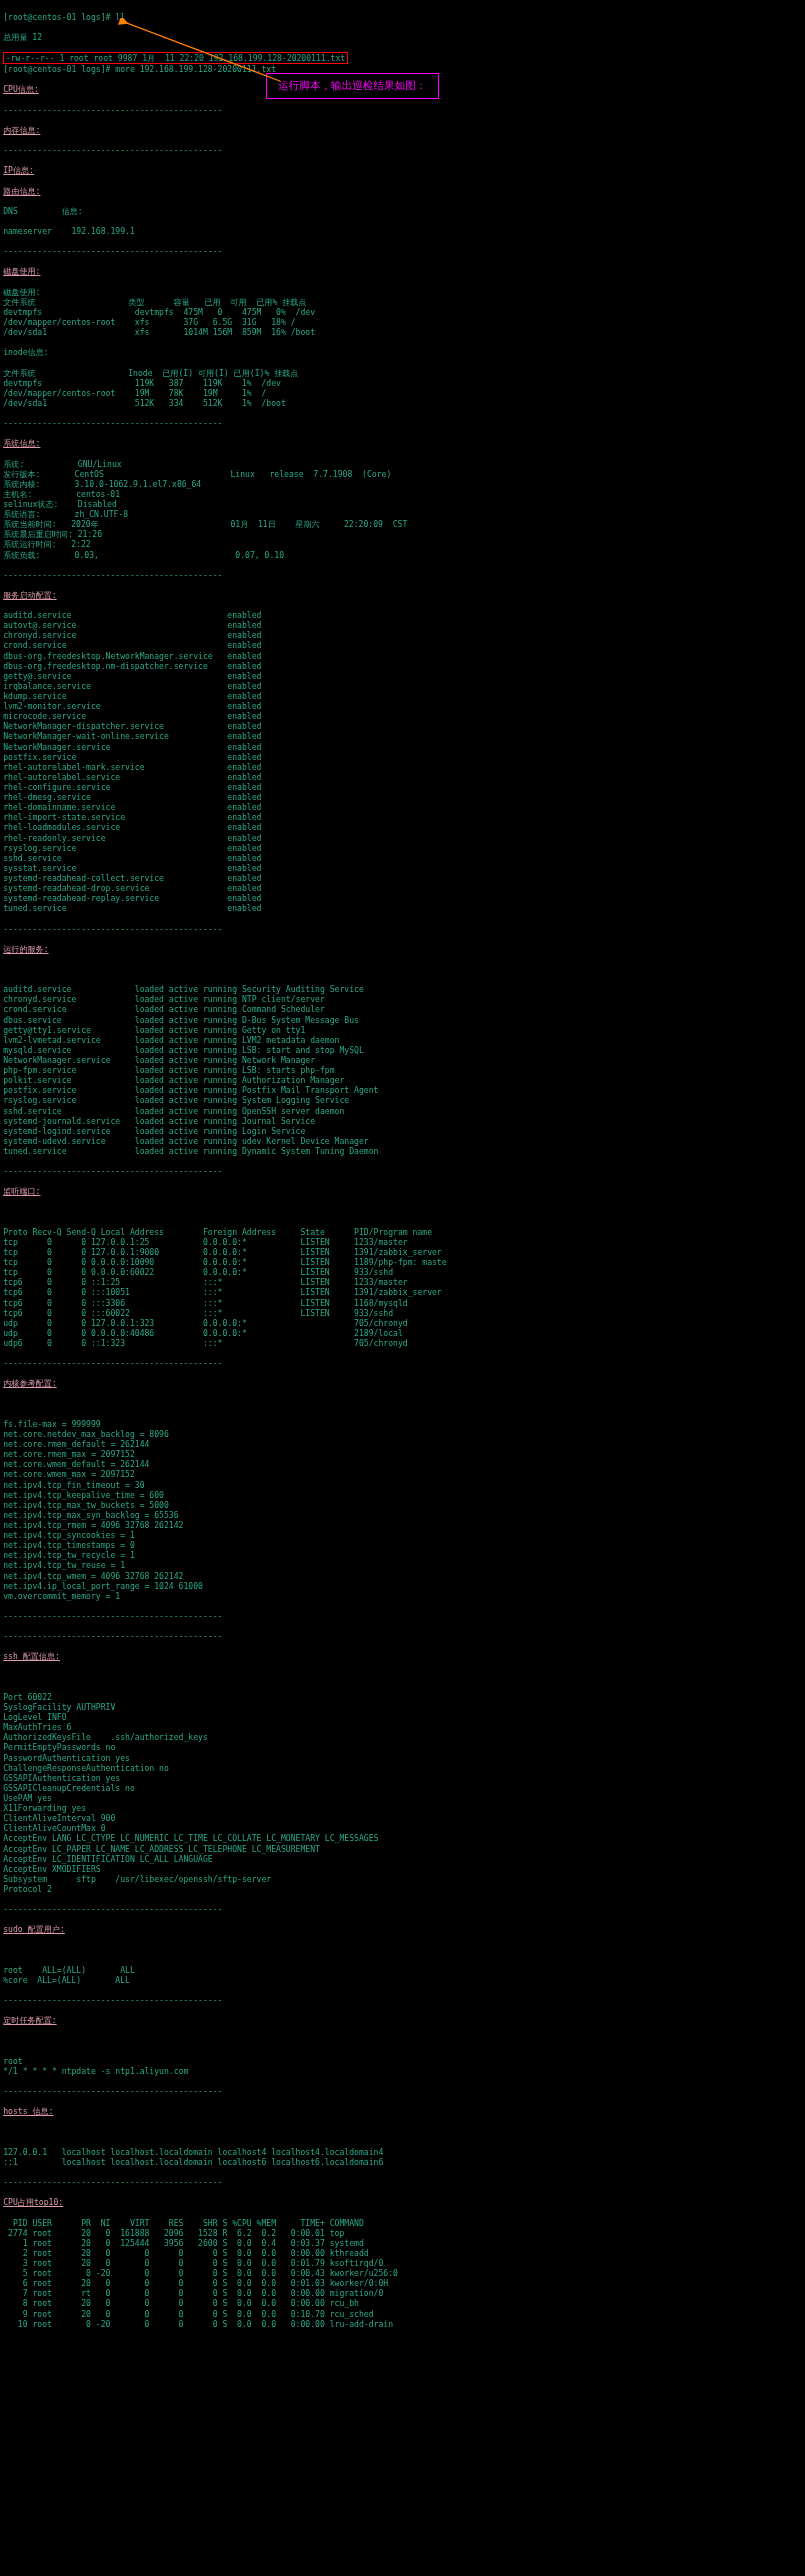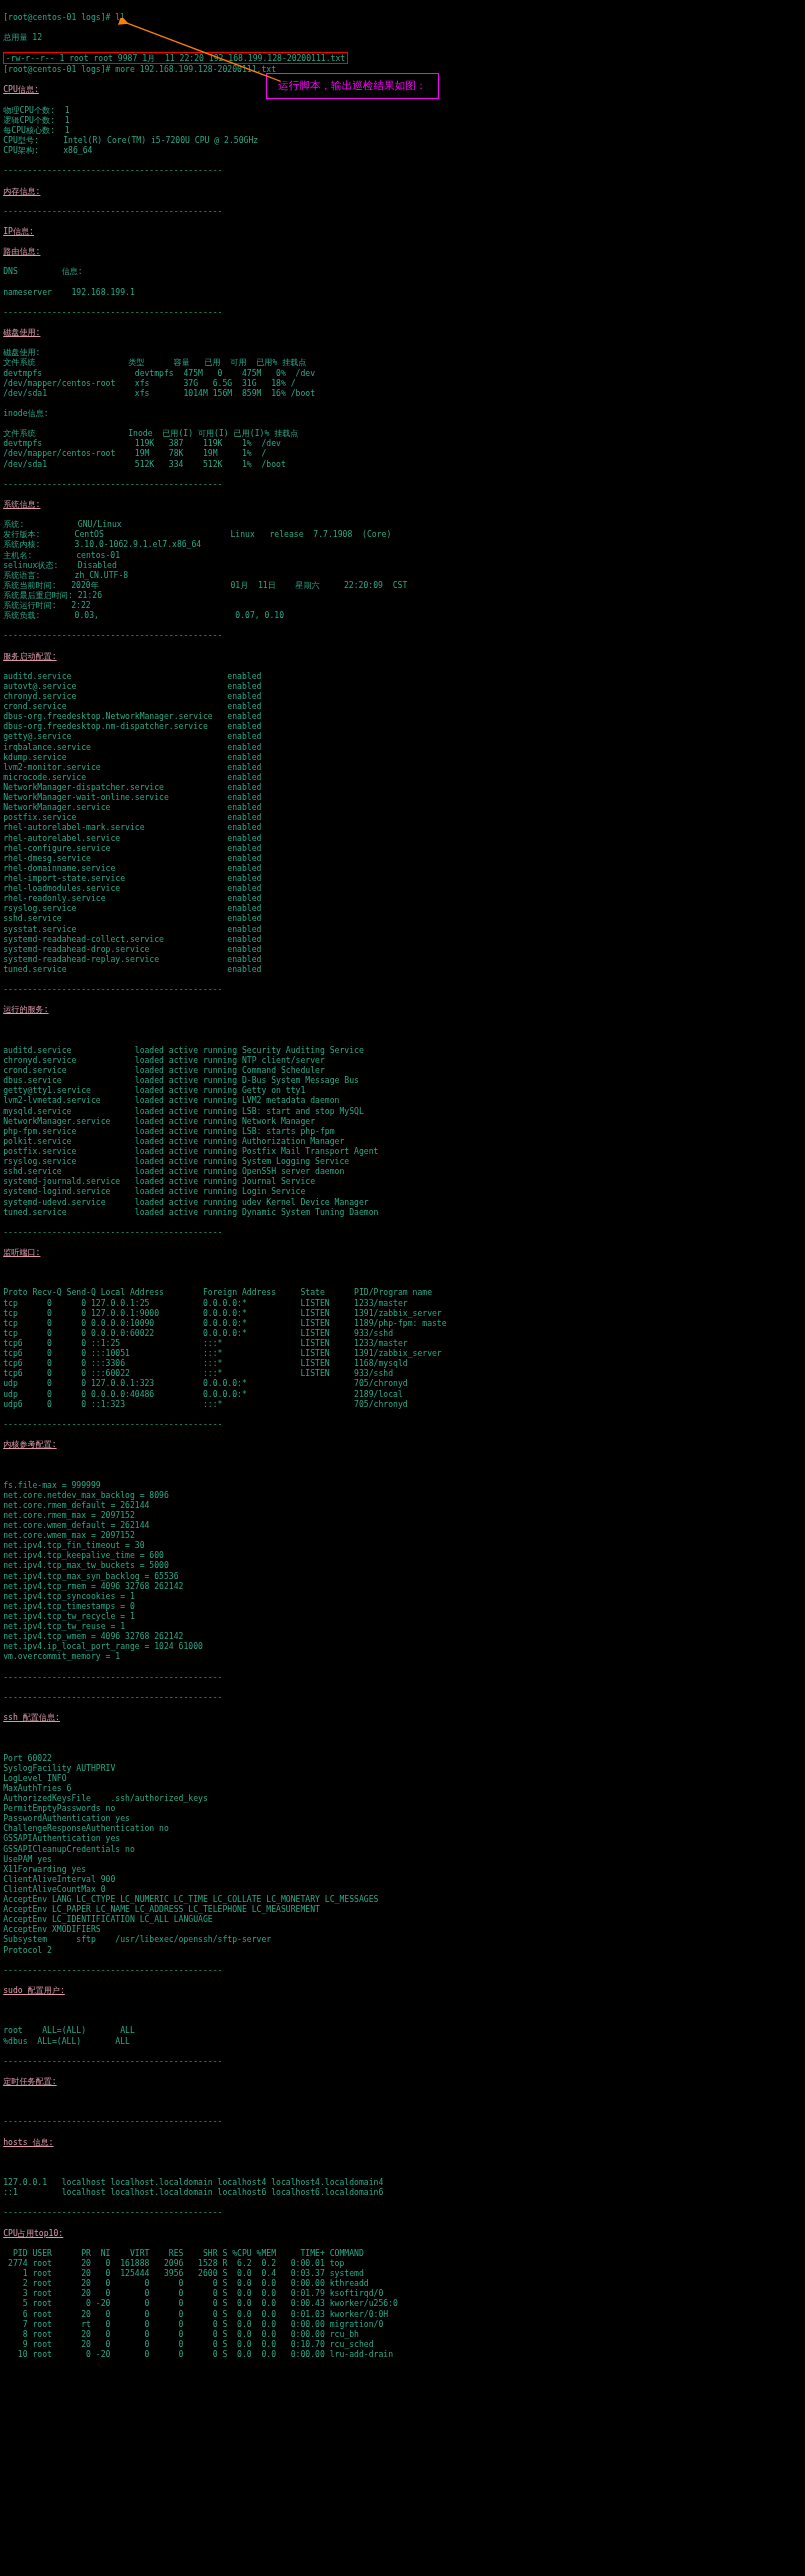--- a/index.html
+++ b/index.html
@@ -60,21 +60,20 @@
   </defs>
   <line x1="200" y1="78" x2="10" y2="6" stroke="#ff7f00" stroke-width="1.5" marker-end="url(#ah)"></line>
 </svg>
 
 <div class="terminal">
 <pre>[root@centos-01 logs]# ll</pre>
 <pre>总用量 12</pre>
 <span class="highlight-line">-rw-r--r-- 1 root root 9987 1月  11 22:20 192.168.199.128-20200111.txt</span>
 <pre>[root@centos-01 logs]# more 192.168.199.128-20200111.txt</pre>
 <pre class="section-header">CPU信息:</pre>
-<div id="cpu-block"><pre>物理CPU个数:  1</pre><pre>逻辑CPU个数:  1</pre><pre>每CPU核心数:  1</pre><pre>CPU型号:     Intel(R) Core(TM) i5-7200U CPU @ 2.50GHz</pre><pre>CPU架构:     x86_64</pre></div>
 <pre class="dash-line">---------------------------------------------</pre>
 <pre class="section-header">内存信息:</pre>
 <pre class="dash-line">---------------------------------------------</pre>
 <pre class="section-header">IP信息:</pre>
 <pre class="section-header">路由信息:</pre>
 <pre>DNS         信息:</pre>
 <pre>nameserver    192.168.199.1</pre>
 <pre class="dash-line">---------------------------------------------</pre>
 <pre class="section-header">磁盘使用:</pre>
 <div id="disk-block"><pre>磁盘使用:</pre><pre>文件系统                   类型      容量   已用  可用  已用% 挂载点</pre><pre>devtmpfs                   devtmpfs  475M   0    475M   0%  /dev</pre><pre>/dev/mapper/centos-root    xfs       37G   6.5G  31G   18% /</pre><pre>/dev/sda1                  xfs       1014M 156M  859M  16% /boot</pre></div>
@@ -99,24 +98,25 @@
 <pre> </pre>
 <div id="kernel-block"><pre>fs.file-max = 999999</pre><pre>net.core.netdev_max_backlog = 8096</pre><pre>net.core.rmem_default = 262144</pre><pre>net.core.rmem_max = 2097152</pre><pre>net.core.wmem_default = 262144</pre><pre>net.core.wmem_max = 2097152</pre><pre>net.ipv4.tcp_fin_timeout = 30</pre><pre>net.ipv4.tcp_keepalive_time = 600</pre><pre>net.ipv4.tcp_max_tw_buckets = 5000</pre><pre>net.ipv4.tcp_max_syn_backlog = 65536</pre><pre>net.ipv4.tcp_rmem = 4096 32768 262142</pre><pre>net.ipv4.tcp_syncookies = 1</pre><pre>net.ipv4.tcp_timestamps = 0</pre><pre>net.ipv4.tcp_tw_recycle = 1</pre><pre>net.ipv4.tcp_tw_reuse = 1</pre><pre>net.ipv4.tcp_wmem = 4096 32768 262142</pre><pre>net.ipv4.ip_local_port_range = 1024 61000</pre><pre>vm.overcommit_memory = 1</pre></div>
 <pre class="dash-line">---------------------------------------------</pre>
 <pre class="dash-line">---------------------------------------------</pre>
 <pre class="section-header">ssh 配置信息:</pre>
 <pre> </pre>
 <div id="ssh-block"><pre>Port 60022</pre><pre>SyslogFacility AUTHPRIV</pre><pre>LogLevel INFO</pre><pre>MaxAuthTries 6</pre><pre>AuthorizedKeysFile    .ssh/authorized_keys</pre><pre>PermitEmptyPasswords no</pre><pre>PasswordAuthentication yes</pre><pre>ChallengeResponseAuthentication no</pre><pre>GSSAPIAuthentication yes</pre><pre>GSSAPICleanupCredentials no</pre><pre>UsePAM yes</pre><pre>X11Forwarding yes</pre><pre>ClientAliveInterval 900</pre><pre>ClientAliveCountMax 0</pre><pre>AcceptEnv LANG LC_CTYPE LC_NUMERIC LC_TIME LC_COLLATE LC_MONETARY LC_MESSAGES</pre><pre>AcceptEnv LC_PAPER LC_NAME LC_ADDRESS LC_TELEPHONE LC_MEASUREMENT</pre><pre>AcceptEnv LC_IDENTIFICATION LC_ALL LANGUAGE</pre><pre>AcceptEnv XMODIFIERS</pre><pre>Subsystem      sftp    /usr/libexec/openssh/sftp-server</pre><pre>Protocol 2</pre></div>
 <pre class="dash-line">---------------------------------------------</pre>
 <pre class="section-header">sudo 配置用户:</pre>
 <pre> </pre>
-<div id="sudo-block"><pre>root    ALL=(ALL)       ALL</pre><pre>%dbus  ALL=(ALL)       ALL</pre></div>
+<div id="sudo-block"><pre>root    ALL=(ALL)       ALL</pre><pre>%core  ALL=(ALL)       ALL</pre></div>
 <pre class="dash-line">---------------------------------------------</pre>
 <pre class="section-header">定时任务配置:</pre>
 <pre> </pre>
+<div id="cron-block"><pre>root</pre><pre>*/1 * * * * ntpdate -s ntp1.aliyun.com</pre></div>
 <pre class="dash-line">---------------------------------------------</pre>
 <pre class="section-header">hosts 信息:</pre>
 <pre> </pre>
 <div id="hosts-block"><pre>127.0.0.1   localhost localhost.localdomain localhost4 localhost4.localdomain4</pre><pre>::1         localhost localhost.localdomain localhost6 localhost6.localdomain6</pre></div>
 <pre class="dash-line">---------------------------------------------</pre>
 <pre class="section-header">CPU占用top10:</pre>
 <div id="cpu-top-block"><pre>  PID USER      PR  NI    VIRT    RES    SHR S %CPU %MEM     TIME+ COMMAND</pre><pre> 2774 root      20   0  161888   2096   1528 R  6.2  0.2   0:00.01 top</pre><pre>    1 root      20   0  125444   3956   2600 S  0.0  0.4   0:03.37 systemd</pre><pre>    2 root      20   0       0      0      0 S  0.0  0.0   0:00.00 kthreadd</pre><pre>    3 root      20   0       0      0      0 S  0.0  0.0   0:01.79 ksoftirqd/0</pre><pre>    5 root       0 -20       0      0      0 S  0.0  0.0   0:00.43 kworker/u256:0</pre><pre>    6 root      20   0       0      0      0 S  0.0  0.0   0:01.03 kworker/0:0H</pre><pre>    7 root      rt   0       0      0      0 S  0.0  0.0   0:00.00 migration/0</pre><pre>    8 root      20   0       0      0      0 S  0.0  0.0   0:00.00 rcu_bh</pre><pre>    9 root      20   0       0      0      0 S  0.0  0.0   0:10.70 rcu_sched</pre><pre>   10 root       0 -20       0      0      0 S  0.0  0.0   0:00.00 lru-add-drain</pre></div>
 
 
 

